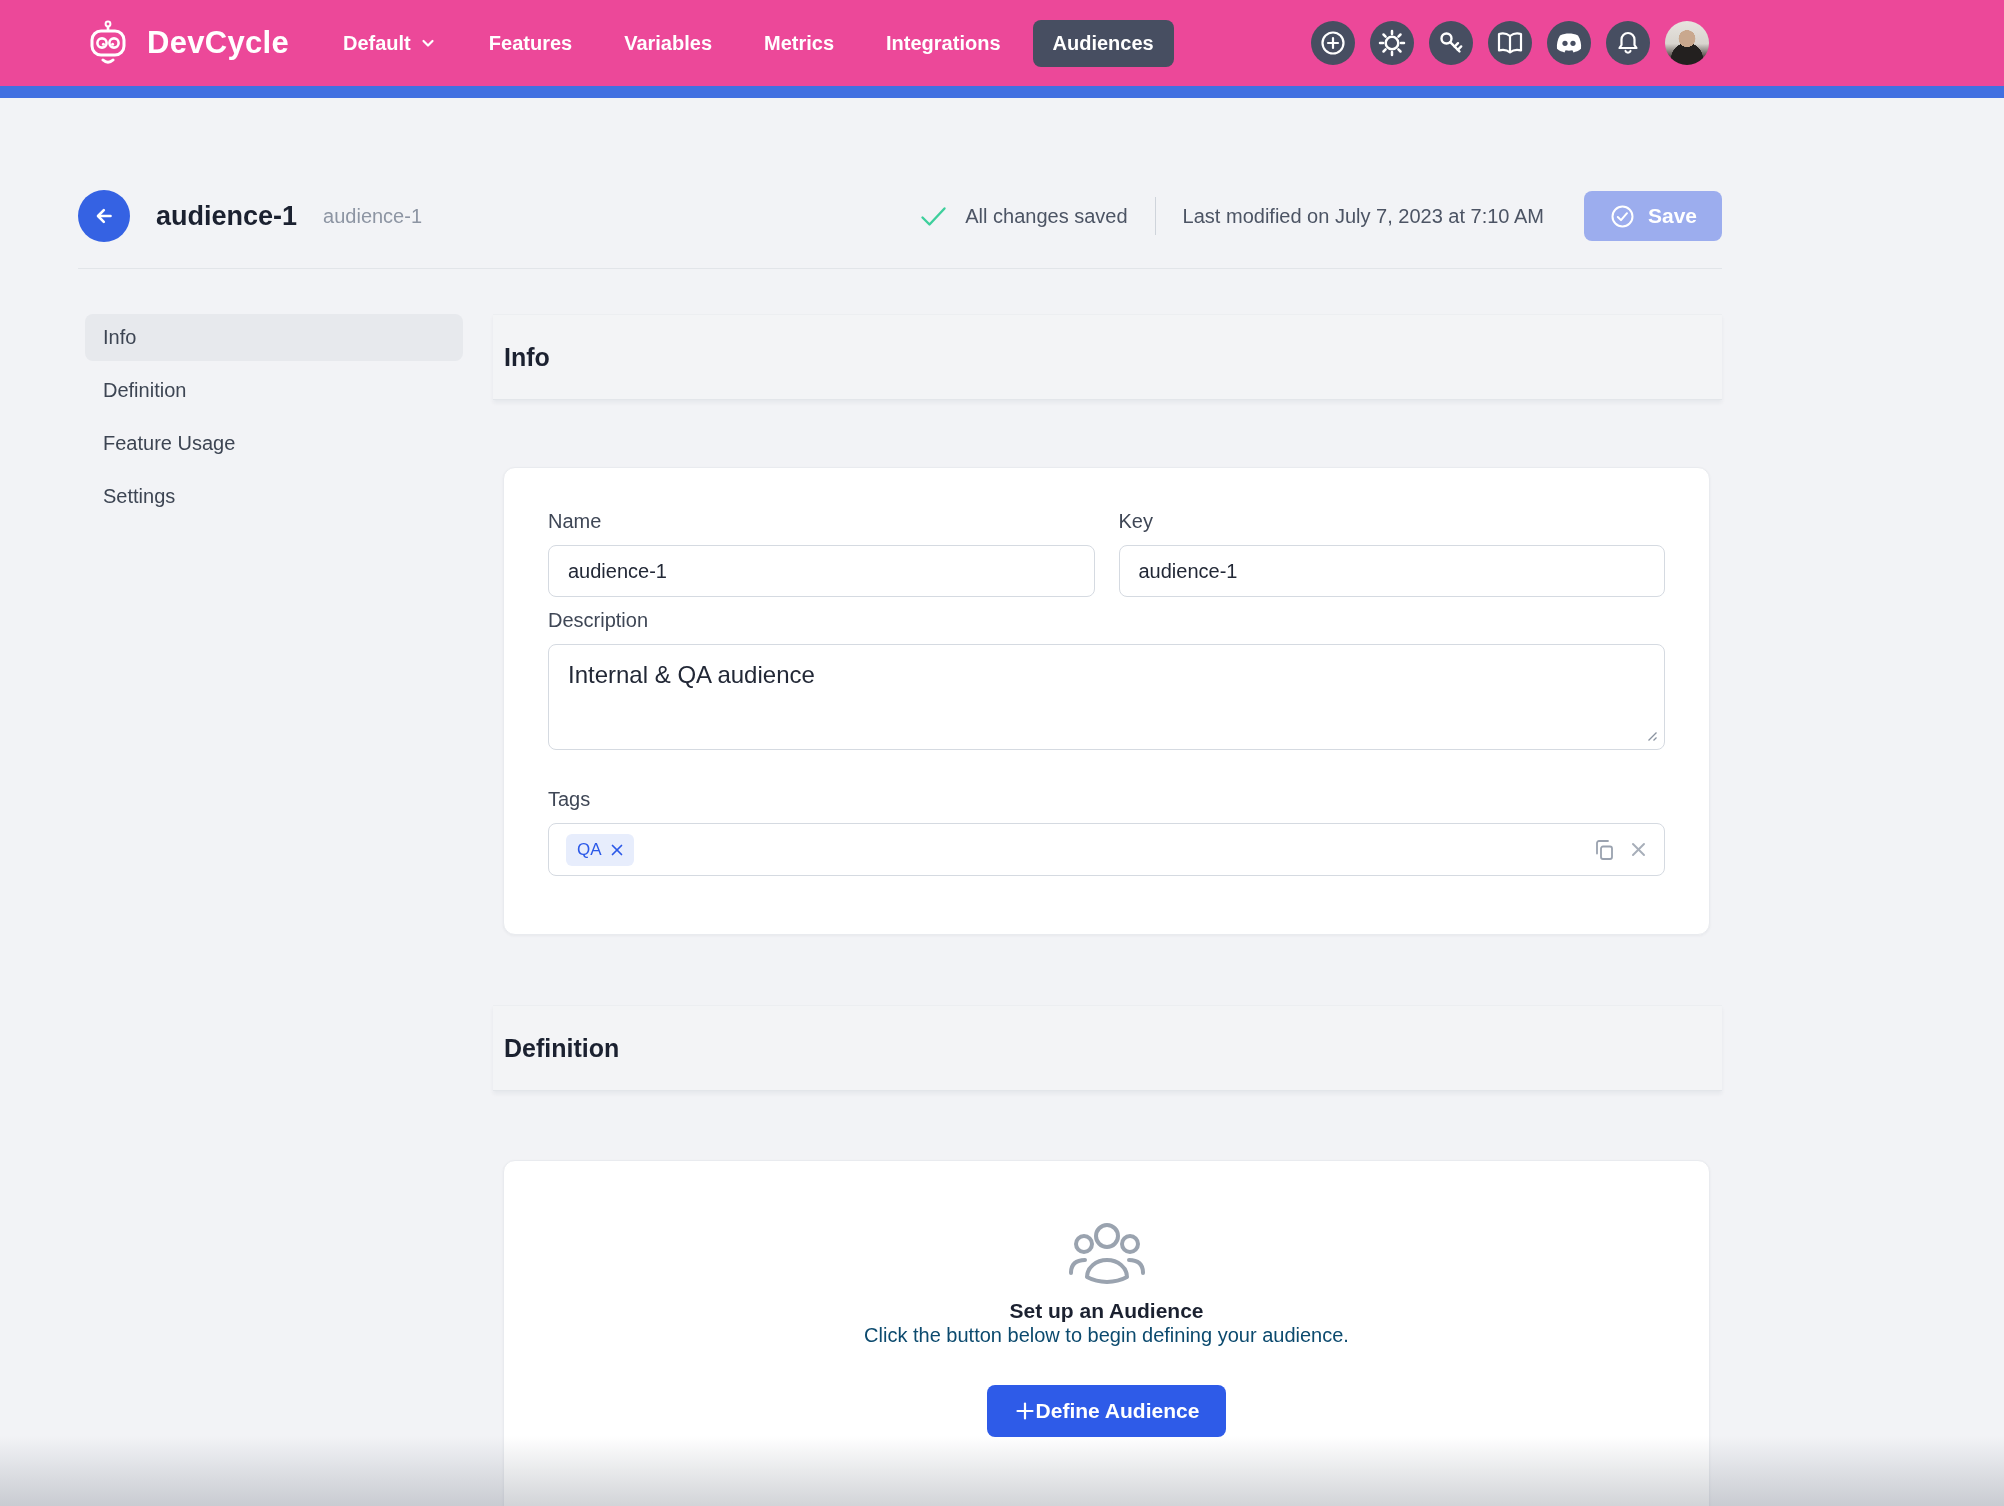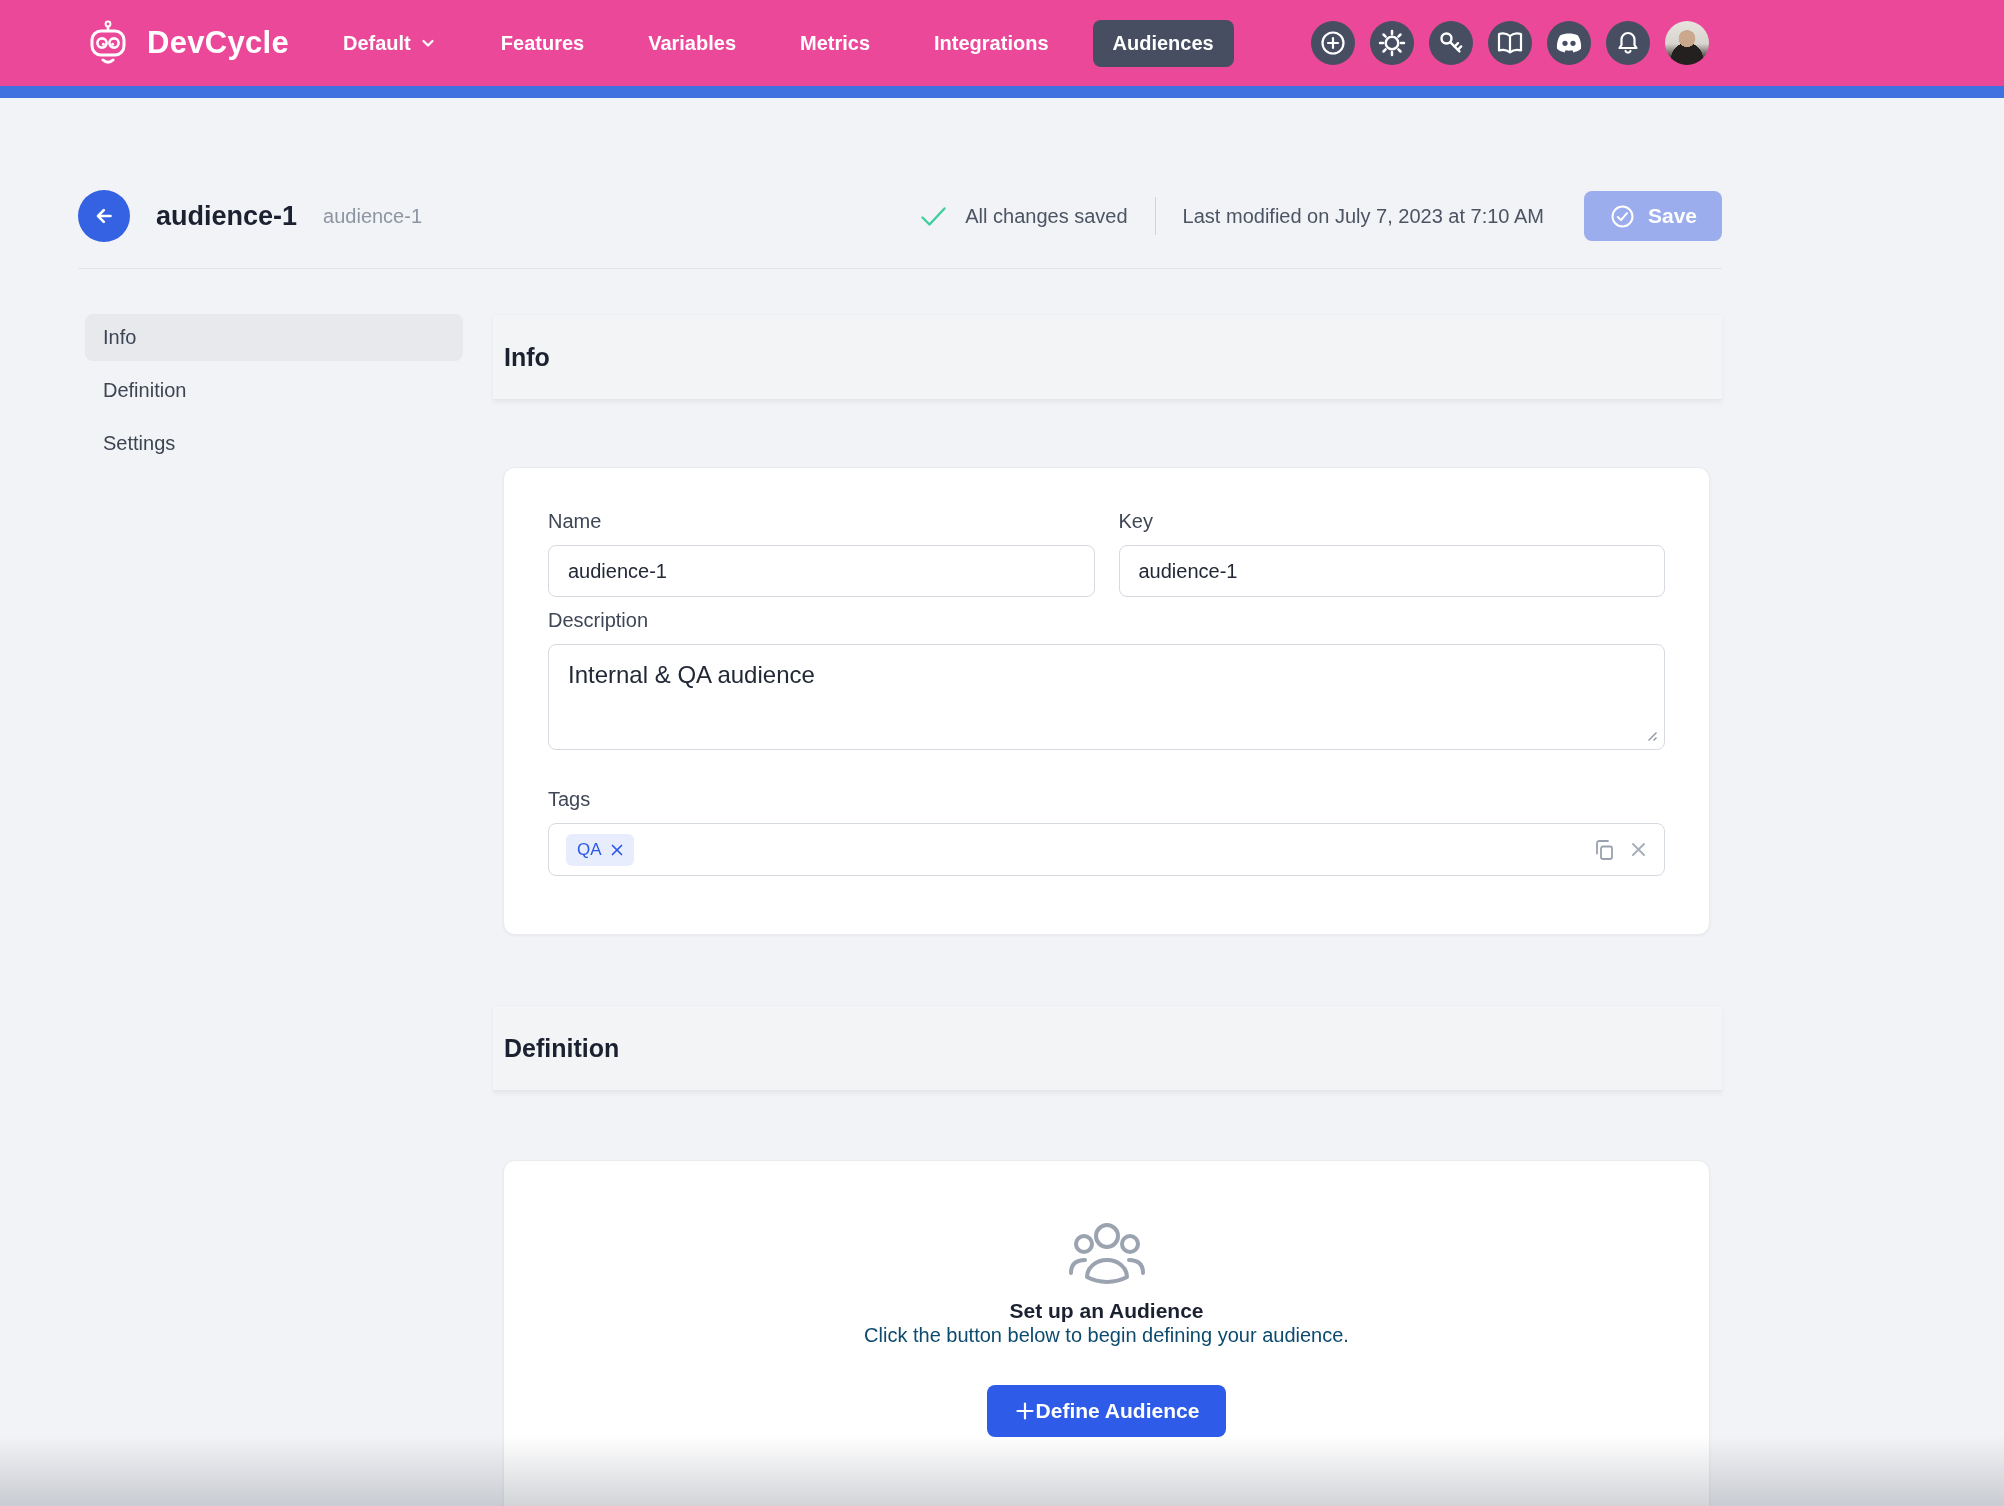--- a/index.html
+++ b/index.html
@@ -10,21 +10,21 @@
   }
 
   
   .navbar {
     position:absolute; top:0; left:0; width:2004px; height:86px;
     background:#ec4899; display:flex; align-items:center;
     padding:0 295px 0 84px;
   }
   .brand { display:flex; align-items:center; gap:15px; color:#fff; }
   .brand-text { font-size:31px; font-weight:700; letter-spacing:.3px; }
-  .nav-links { display:flex; align-items:flex-end; margin-left:34px; gap:24px; }
+  .nav-links { display:flex; align-items:flex-end; margin-left:34px; gap:12px; }
   .nav-link {
     color:#fff; font-size:20px; font-weight:600; padding:12px 20px;
     border-radius:8px; cursor:pointer; display:flex; align-items:center; gap:8px;
     white-space:nowrap;
   }
   .nav-link.active { background:#474e61; }
   .nav-right { margin-left:auto; display:flex; align-items:center; gap:15px; }
   .icon-btn {
     width:44px; height:44px; border-radius:50%; background:#474e61;
     display:flex; align-items:center; justify-content:center; cursor:pointer; flex:none;
@@ -260,20 +260,21 @@
         </span>
         <span>Save</span>
       </button>
     </div>
   </div>
   <div class="header-hr"></div>
 
   <div class="sidebar">
     <div class="side-item active">Info</div>
     <div class="side-item">Definition</div>
+    <div class="side-item">Feature Usage</div>
     <div class="side-item">Settings</div>
   </div>
 
   <div class="main">
 
     <div class="section-band">
       <span>Info</span>
     </div>
 
     <div class="card card-info">

